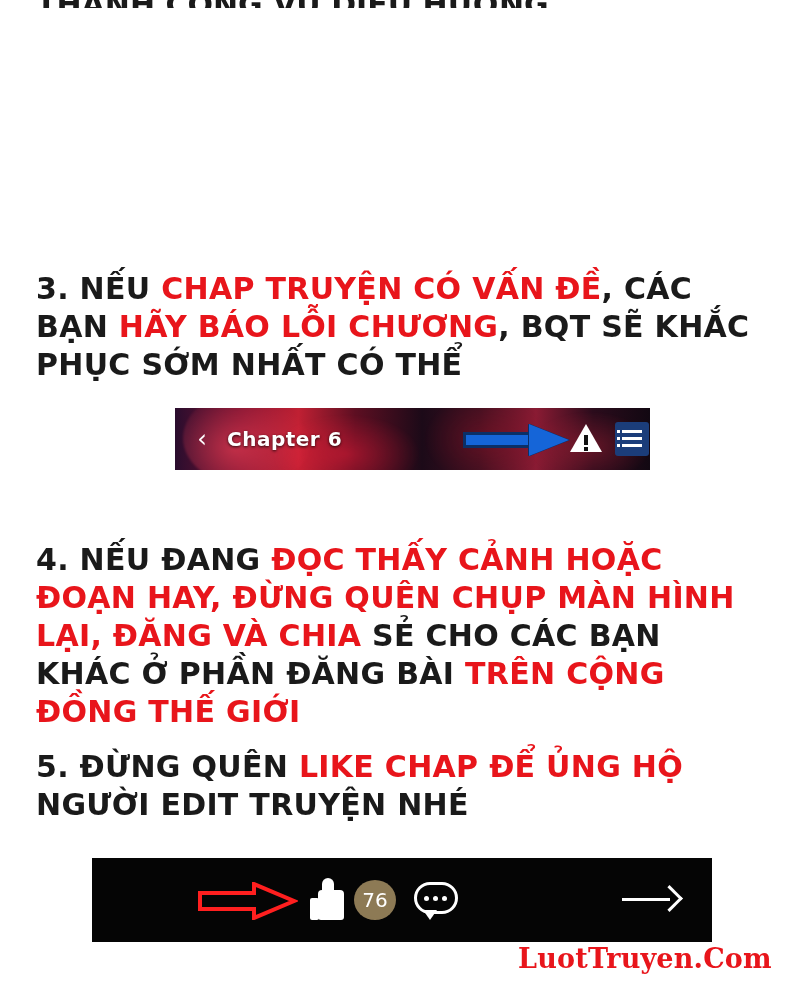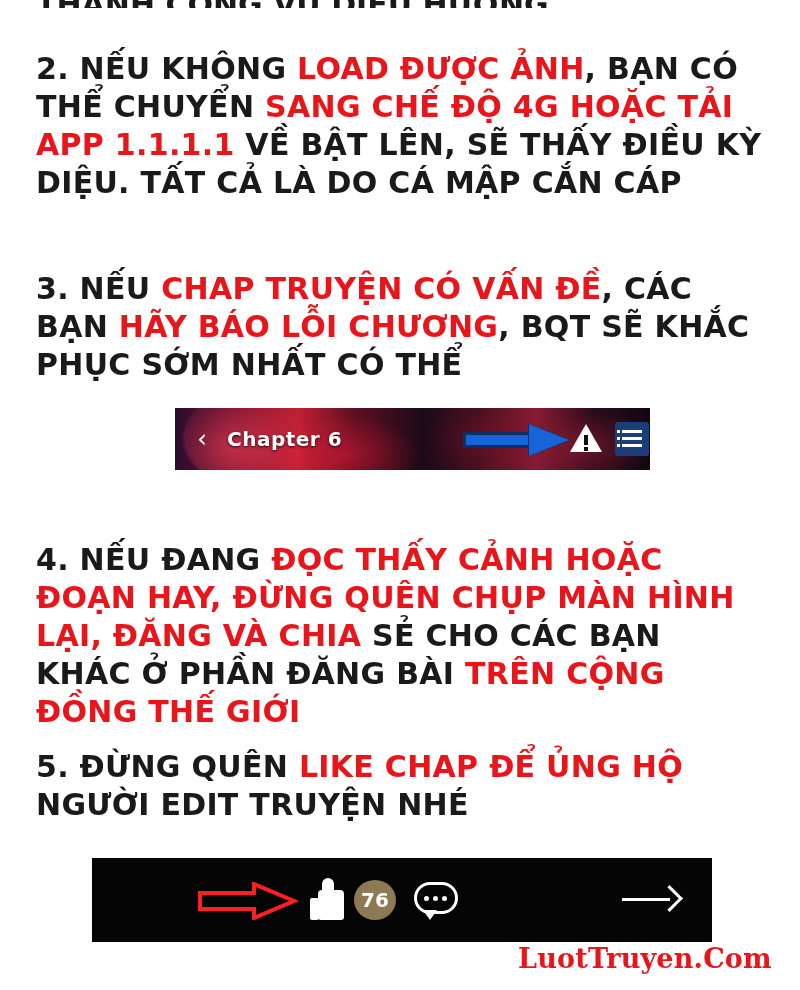--- a/index.html
+++ b/index.html
@@ -249,21 +249,21 @@
   .like-count {
     position: absolute;
     left: 262px;
     top: 22px;
     width: 42px;
     height: 40px;
     border-radius: 50%;
     background: #8d7a55;
     color: #ffffff;
     font-family: "DejaVu Sans", sans-serif;
-    font-weight: bold;
+    font-weight: normal;
     font-size: 20px;
     line-height: 40px;
     text-align: center;
   }
 
   .comment-icon {
     position: absolute;
     left: 322px;
     top: 24px;
     width: 44px;
@@ -357,23 +357,20 @@
     white-space: nowrap;
   }
 </style>
 </head>
 <body>
 
 <div class="page">
 
   <div class="clip-top">THÀNH CÔNG VỤ DIỆU HƯỞNG</div>
 
-  <div class="para" style="top:50px;">
-    <span>2. NẾU KHÔNG </span><span class="red">LOAD ĐƯỢC ẢNH</span><span>, BẠN CÓ THỂ CHUYỂN </span><span class="red">SANG CHẾ ĐỘ 4G HOẶC TẢI APP 1.1.1.1</span><span> VỀ BẬT LÊN, SẼ THẤY ĐIỀU KỲ DIỆU. TẤT CẢ LÀ DO CÁ MẬP CẮN CÁP</span>
-  </div>
 
   <div class="para" style="top:270px;">
     <span>3. NẾU </span><span class="red">CHAP TRUYỆN CÓ VẤN ĐỀ</span><span>, CÁC BẠN </span><span class="red">HÃY BÁO LỖI CHƯƠNG</span><span>, BQT SẼ KHẮC PHỤC SỚM NHẤT CÓ THỂ</span>
   </div>
 
   <div class="chapter-bar">
     <div class="swirl sw1"></div>
     <div class="swirl sw2"></div>
     <div class="swirl sw3"></div>
     <div class="swirl sw4"></div>

